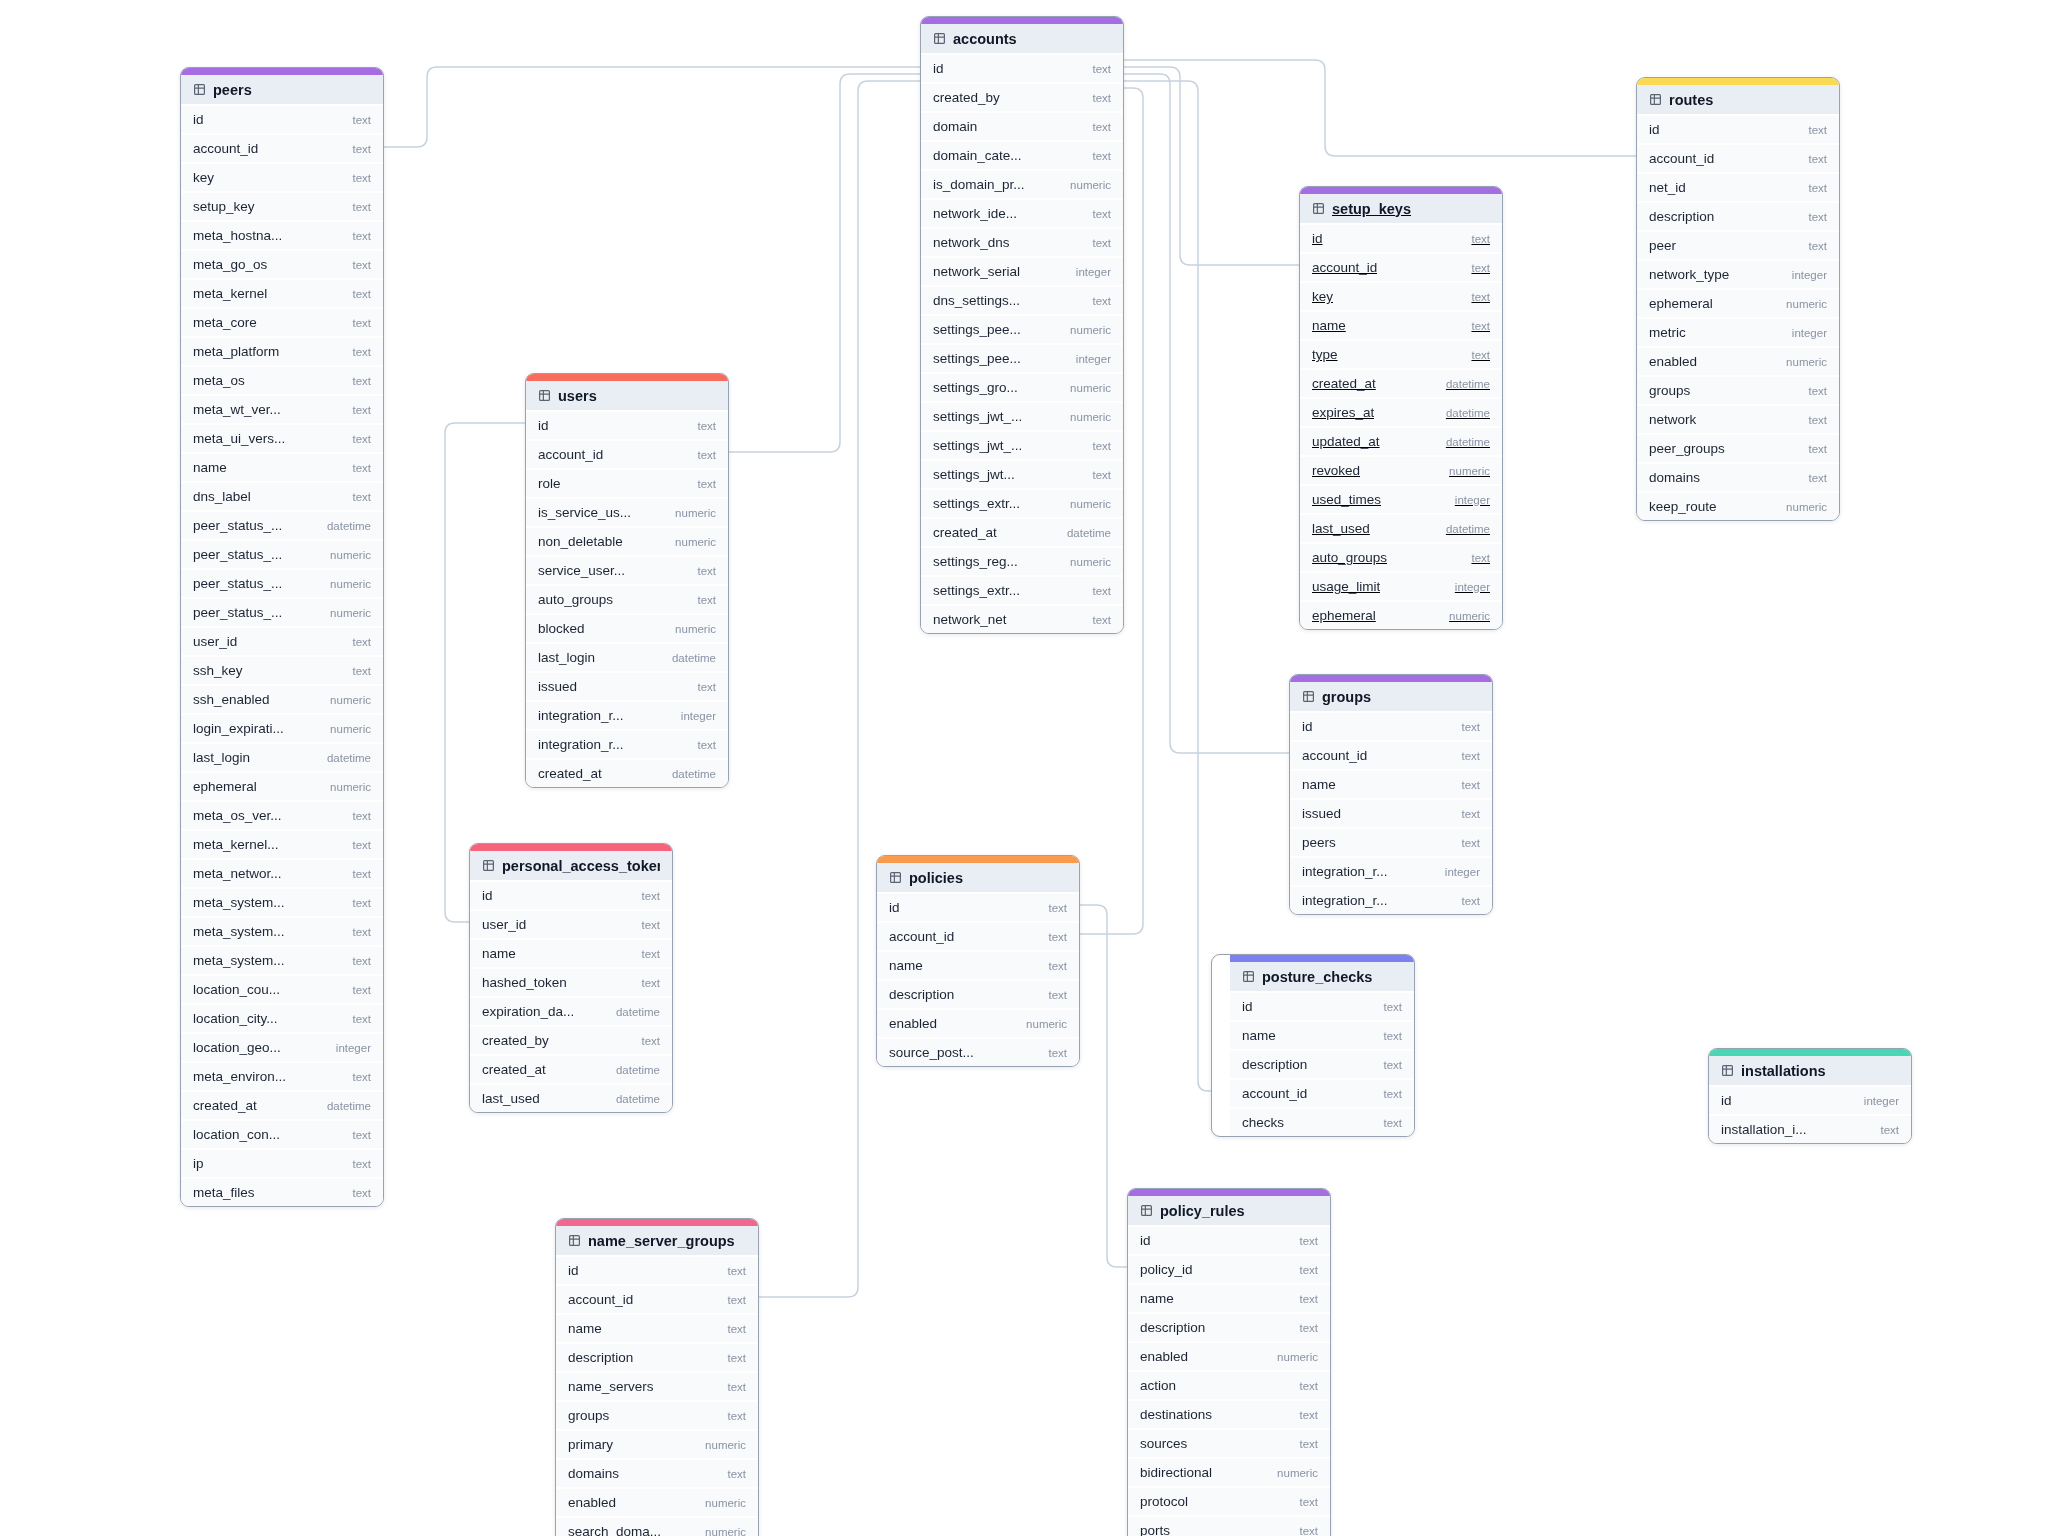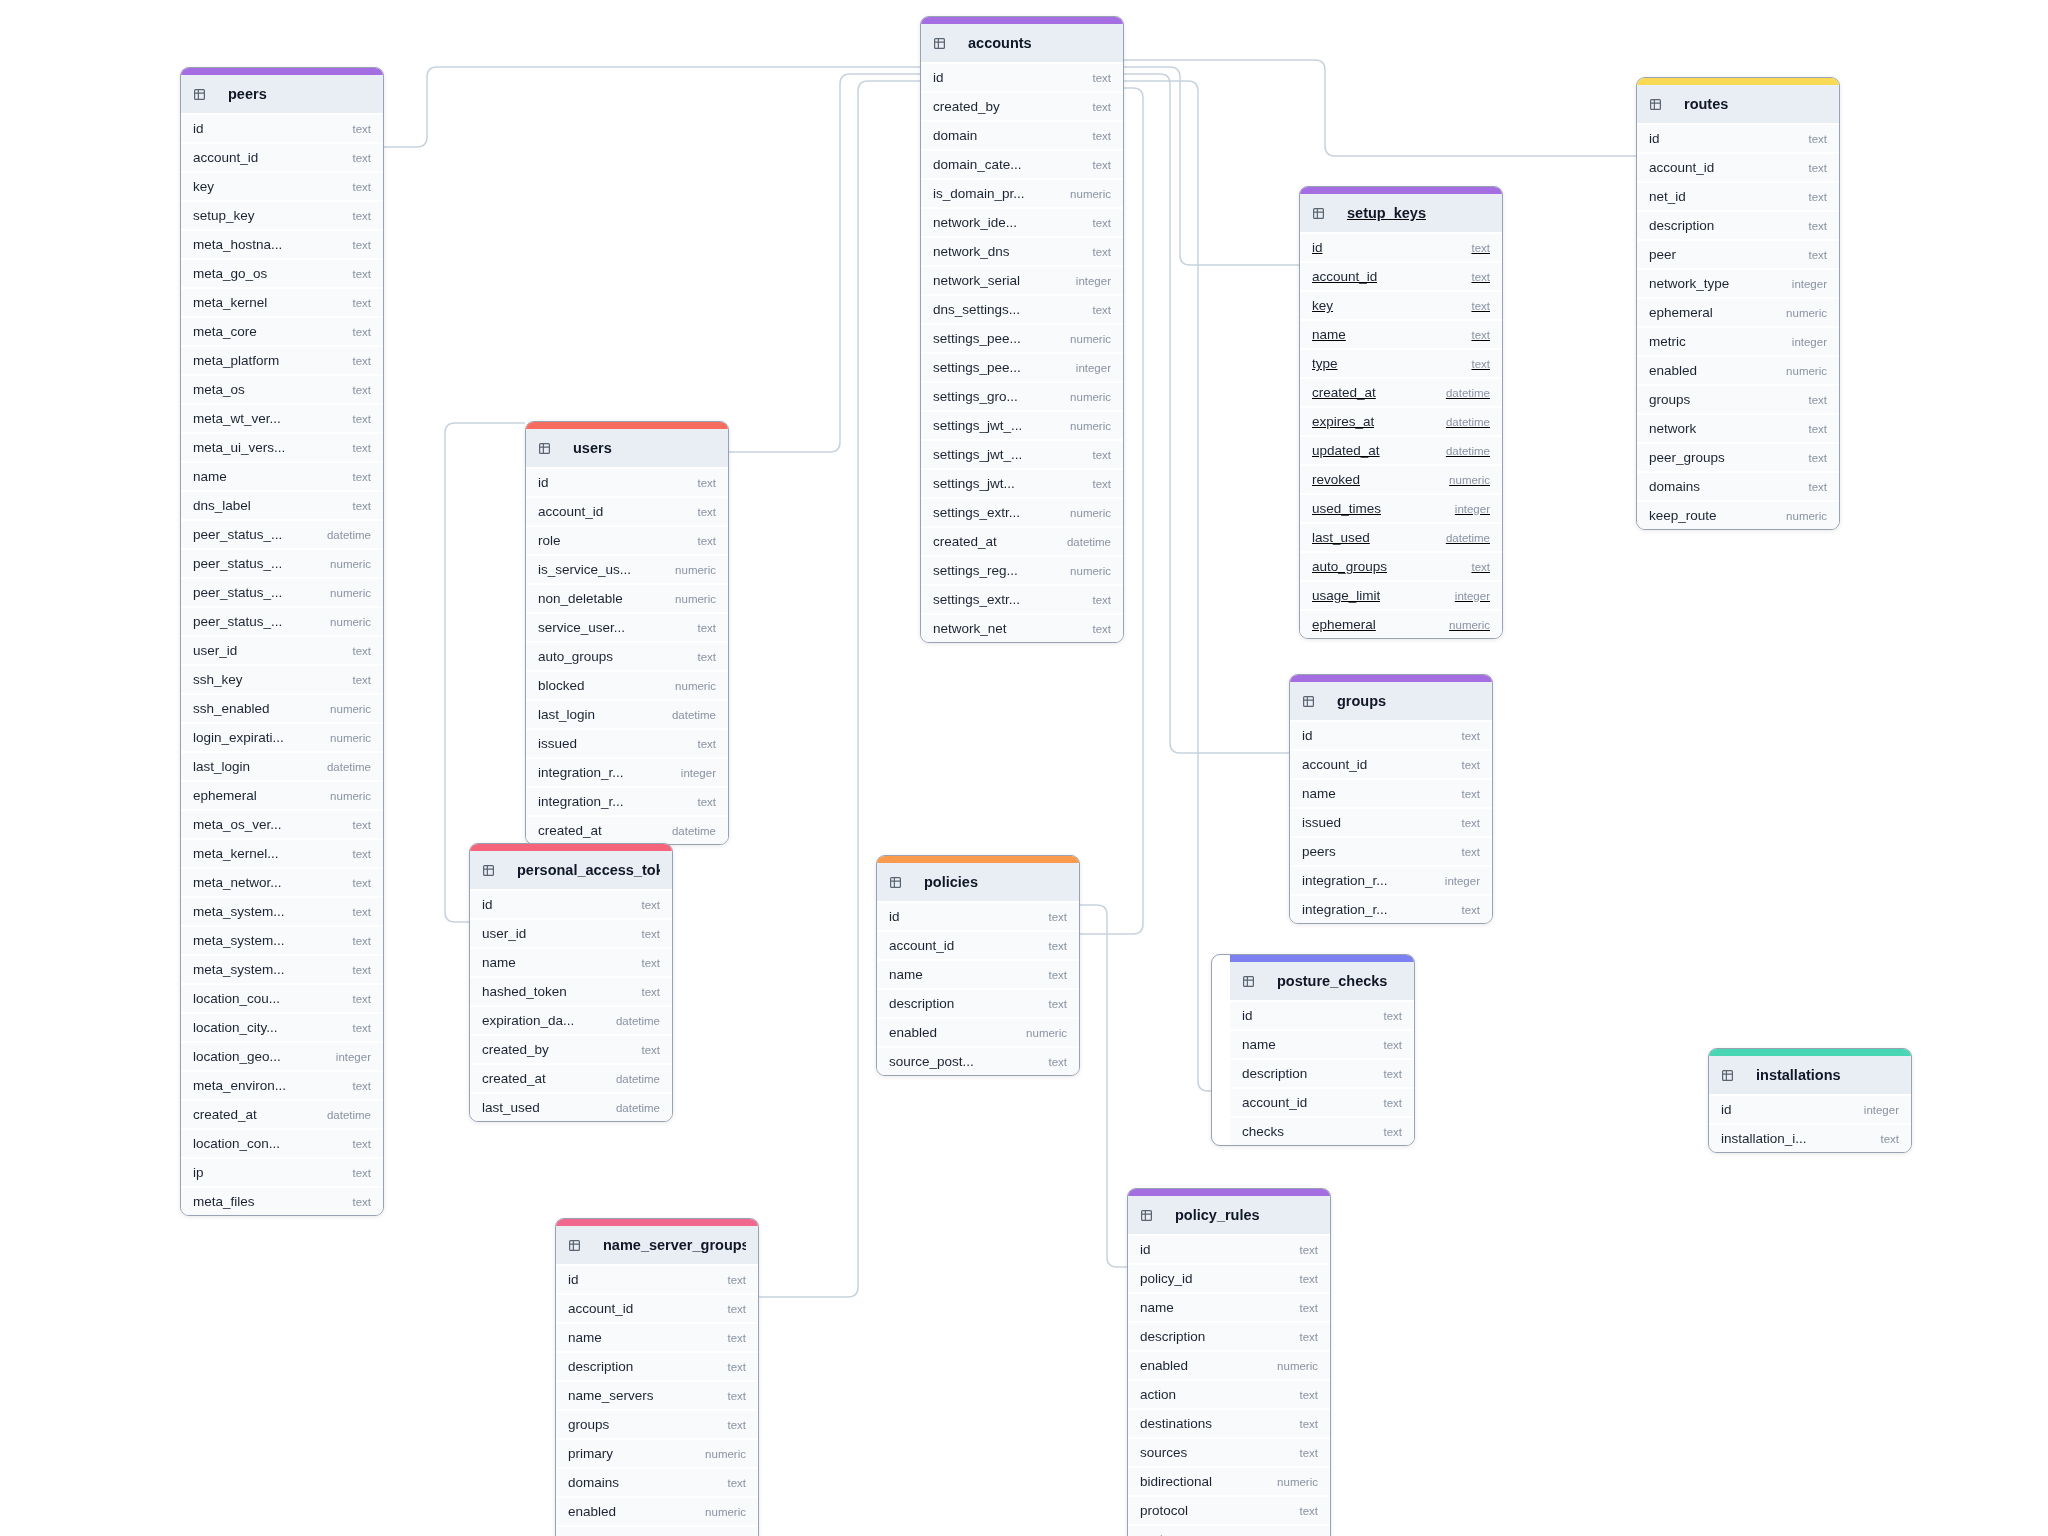--- a/index.html
+++ b/index.html
@@ -16,22 +16,22 @@
     width:204px;
     background:#ffffff;
     border:1px solid #97a2b2;
     border-radius:9px;
     overflow:hidden;
     box-shadow:0 1px 4px rgba(15,23,42,.10);
     box-sizing:border-box;
   }
   .accent{height:7px;}
   .thead{
-    height:38px;
-    display:flex;align-items:center;gap:22px;
+    height:29px;
+    display:flex;align-items:center;gap:7px;
     padding:0 12px;
     background:#e9eef4;
   }
   .thead .title{
     font-size:14.5px;font-weight:bold;color:#101828;
     white-space:nowrap;overflow:hidden;
   }
   .grid-icon{flex:0 0 auto;display:flex;}
   .row{
     height:29px;box-sizing:border-box;
@@ -218,21 +218,21 @@
         </div>
         <div class="row">
           <span class="fname">ip</span>
           <span class="ftype">text</span>
         </div>
         <div class="row">
           <span class="fname">meta_files</span>
           <span class="ftype">text</span>
         </div>
       </div>
-      <div class="table" style="left: 525px; top: 373px; margin-top: 48px;">
+      <div class="table" style="left: 525px; top: 373px;">
         <div class="accent" style="background: rgb(247, 108, 94);"></div>
         <div class="thead">
           <span class="grid-icon">
             <svg width="13" height="13" viewBox="0 0 16 16">
               <rect x="2" y="2" width="12" height="12" rx="1.2" fill="none" stroke="#5b6472" stroke-width="1.5"></rect>
               <path d="M2 6.4h12M6.6 2v12" fill="none" stroke="#5b6472" stroke-width="1.5"></path>
             </svg>
           </span>
           <span class="title">users</span>
         </div>

